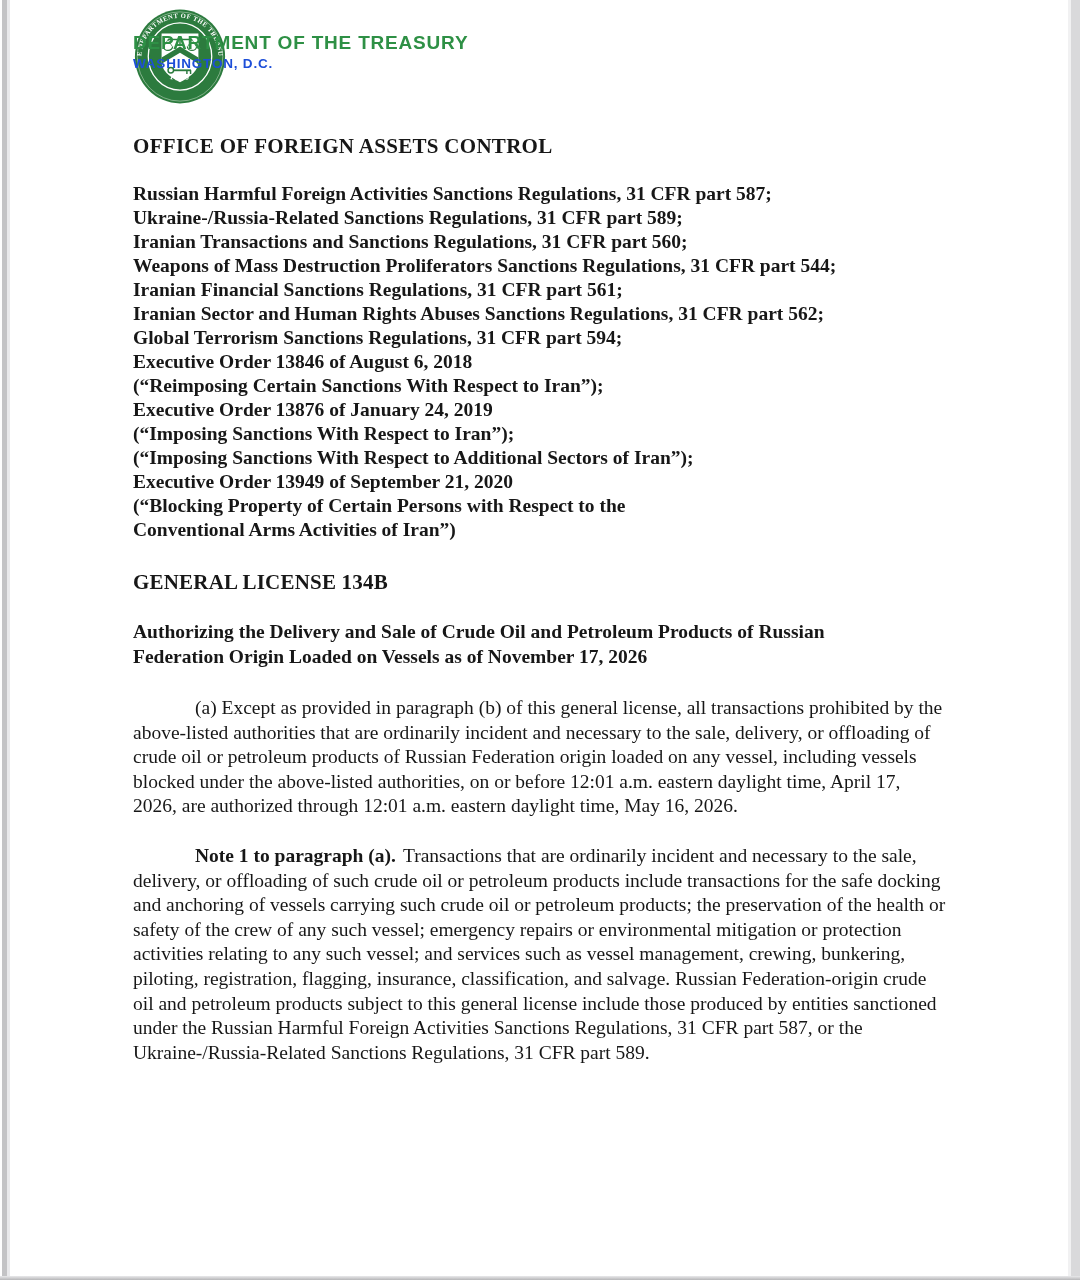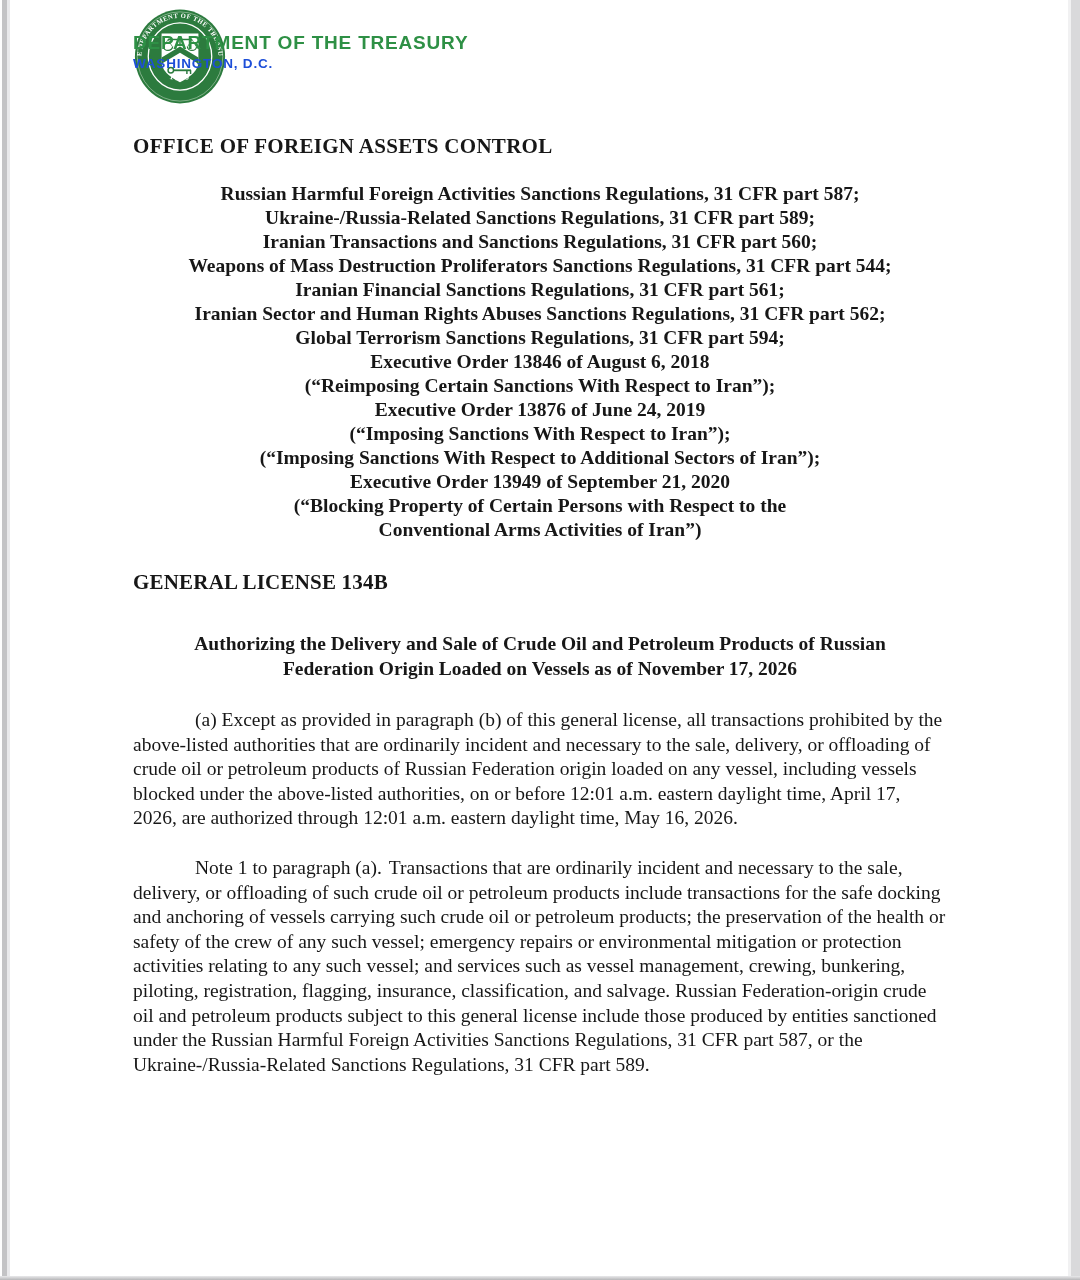--- a/index.html
+++ b/index.html
@@ -55,49 +55,47 @@
   .office-title {
     margin-top: 61px;
     text-align: left;
     font-weight: bold;
     font-size: 21px;
     line-height: 27px;
     letter-spacing: 0.3px;
   }
   .authorities {
     margin-top: 22px;
-    text-align: center;
     font-weight: bold;
     font-size: 19.5px;
     line-height: 24px;
   }
   .license-title {
     margin-top: 27px;
     text-align: left;
     font-weight: bold;
     font-size: 21px;
     line-height: 27px;
     letter-spacing: 0.2px;
   }
   .subject {
-    margin-top: 36px;
-    text-align: center;
+    margin-top: 24px;
     font-weight: bold;
     font-size: 19.5px;
     line-height: 24.5px;
   }
   .body-para {
     margin-top: 27px;
     font-size: 19.5px;
     line-height: 24.6px;
     text-indent: 62px;
     text-align: left;
   }
   .note-para { margin-top: 25px; }
-  .note-label { font-weight: normal; margin-right: 7px; }
+  .note-label { font-weight: bold; margin-right: 7px; }
 </style>
 </head>
 <body>
 
 <div class="page">
   <div class="edge-left"></div>
   <div class="edge-right"></div>
   <div class="edge-bottom"></div>
 
   <div class="seal">
@@ -142,21 +140,21 @@
     <div class="authorities">
       <div>Russian Harmful Foreign Activities Sanctions Regulations, 31 CFR part 587;</div>
       <div>Ukraine-/Russia-Related Sanctions Regulations, 31 CFR part 589;</div>
       <div>Iranian Transactions and Sanctions Regulations, 31 CFR part 560;</div>
       <div>Weapons of Mass Destruction Proliferators Sanctions Regulations, 31 CFR part 544;</div>
       <div>Iranian Financial Sanctions Regulations, 31 CFR part 561;</div>
       <div>Iranian Sector and Human Rights Abuses Sanctions Regulations, 31 CFR part 562;</div>
       <div>Global Terrorism Sanctions Regulations, 31 CFR part 594;</div>
       <div>Executive Order 13846 of August 6, 2018</div>
       <div>(“Reimposing Certain Sanctions With Respect to Iran”);</div>
-      <div>Executive Order 13876 of June 24, 2019</div>
+      <div>Executive Order 13876 of January 24, 2019</div>
       <div>(“Imposing Sanctions With Respect to Iran”);</div>
       <div>(“Imposing Sanctions With Respect to Additional Sectors of Iran”);</div>
       <div>Executive Order 13949 of September 21, 2020</div>
       <div>(“Blocking Property of Certain Persons with Respect to the</div>
       <div>Conventional Arms Activities of Iran”)</div>
     </div>
 
     <div class="license-title">GENERAL LICENSE 134B</div>
 
     <div class="subject">

